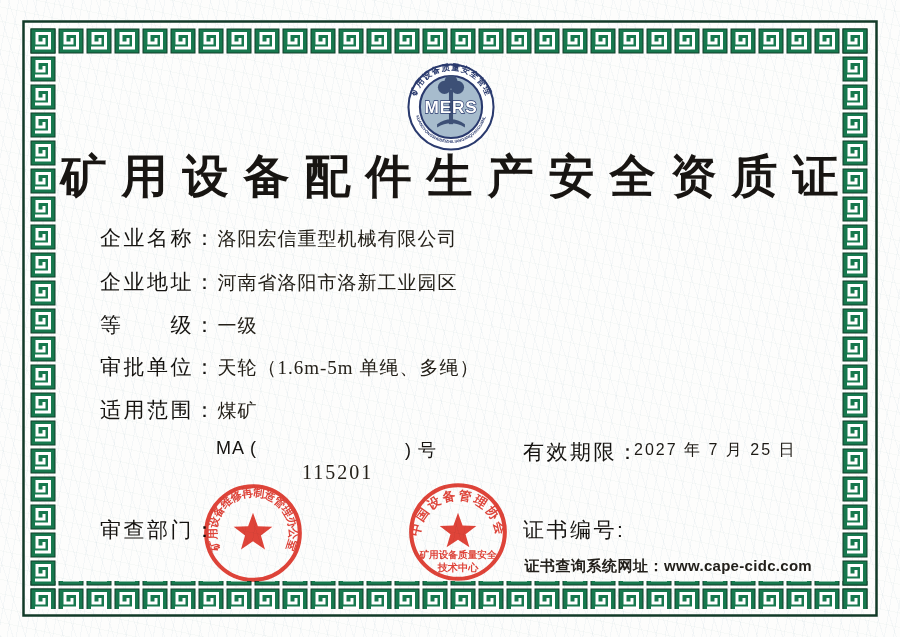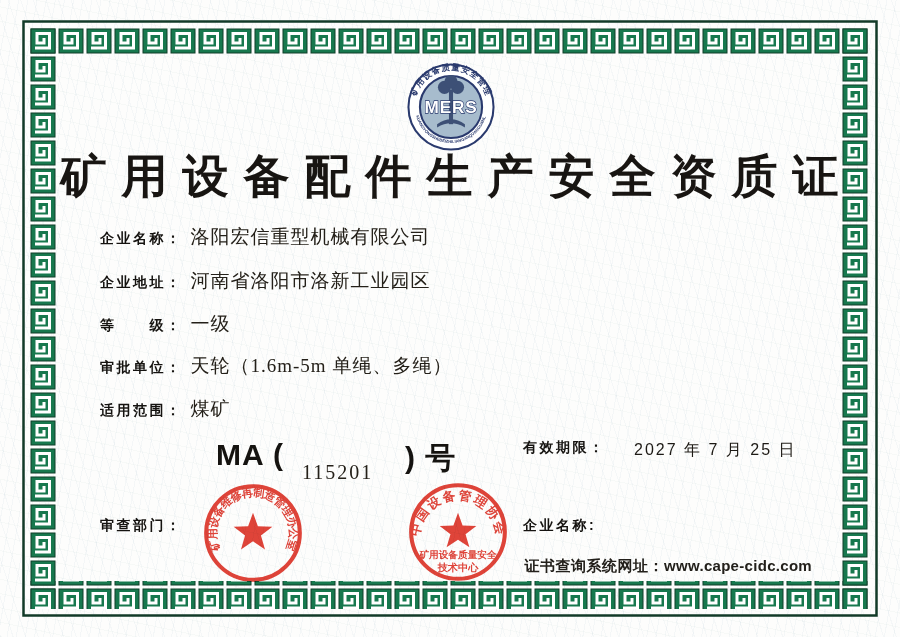--- a/index.html
+++ b/index.html
@@ -15,29 +15,29 @@
   }
   .border-svg{position:absolute;left:22px;top:20px;}
   .logo{position:absolute;left:406px;top:62px;width:90px;height:90px;}
   .title{
     position:absolute;left:0;top:146px;width:900px;text-align:center;
     font-size:46px;font-weight:900;color:#181512;letter-spacing:15px;padding-left:14px;
     box-sizing:border-box;white-space:nowrap;
   }
   .frow{position:absolute;left:100px;width:712px;white-space:nowrap;}
   .flabel{
-    display:inline-block;font-size:14px;font-weight:700;color:#151310;
+    display:inline-block;font-size:21px;font-weight:400;color:#151310;
     letter-spacing:2.5px;vertical-align:baseline;
   }
   .fvalue{
     font-size:19px;color:#242019;font-family:"Liberation Serif","DejaVu Serif",serif;
-    letter-spacing:1px;margin-left:8px;
+    letter-spacing:1px;margin-left:0;
   }
   .pos{position:absolute;white-space:nowrap;}
-  .certno-prefix,.certno-suffix{font-size:30px;font-weight:700;color:#151310;letter-spacing:1px;}
+  .certno-prefix,.certno-suffix{font-size:18px;font-weight:400;color:#151310;letter-spacing:1px;}
   .certno-number{font-size:20px;font-family:"Liberation Serif","DejaVu Serif",serif;color:#242019;letter-spacing:2px;margin-top:23px;}
   .date{font-size:16px;color:#1d1a15;font-family:Liberation Sans, sans-serif;letter-spacing:2px;font-weight:500;}
   .stamp{position:absolute;width:112px;height:112px;mix-blend-mode:multiply;opacity:.93;}
   .footer{
     position:absolute;top:557px;left:420px;width:392px;text-align:right;
     font-size:15px;color:#23201b;letter-spacing:.5px;
   }
   .footer .url{font-weight:700;letter-spacing:.3px;}
   .footer .flab{font-weight:600;}
 </style>
@@ -104,21 +104,21 @@
   <div class="frow" style="top:438px;height:34px">
     <span class="pos certno-prefix" style="left:116px">MA (</span>
     <span class="pos certno-number" style="left:202px">115201</span>
     <span class="pos certno-suffix" style="left:305px">) 号</span>
     <span class="pos" style="left:423px"><span class="flabel">有效期限：</span></span>
     <span class="pos date" style="left:534px;top:2px">2027 年 7 月 25 日</span>
   </div>
 
   <div class="frow" style="top:516px;height:40px">
     <span class="pos" style="left:0"><span class="flabel">审查部门：</span></span>
-    <span class="pos" style="left:423px"><span class="flabel">企业名称:</span></span>
+    <span class="pos" style="left:423px"><span class="flabel">证书编号:</span></span>
   </div>
 
   <svg class="stamp" style="left:197px;top:477px" viewBox="0 0 110 110">
     <defs>
       <path id="st1Arc" d="M 21.2 67.3 A 36 36 0 1 1 88.8 67.3" fill="none"></path>
     </defs>
     <circle cx="55" cy="55" r="46" fill="none" stroke="#df352a" stroke-width="4"></circle>
     <polygon fill="#df352a" points="55,35 59.8,48.4 74,48.8 62.8,57.5 66.8,71.2 55,63.2 43.2,71.2 47.2,57.5 36,48.8 50.2,48.4"></polygon>
     <text font-size="11" font-weight="bold" fill="#df352a">
       <textPath href="#st1Arc" startOffset="50%" text-anchor="middle" textLength="146">矿用设备维修再制造管理办公室</textPath>

